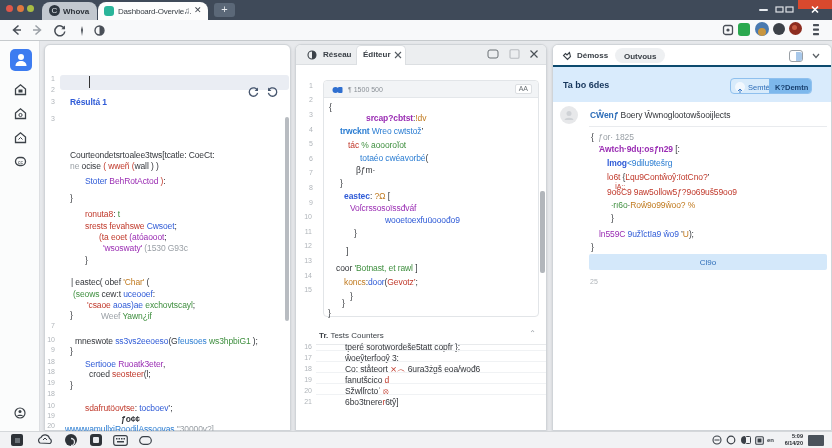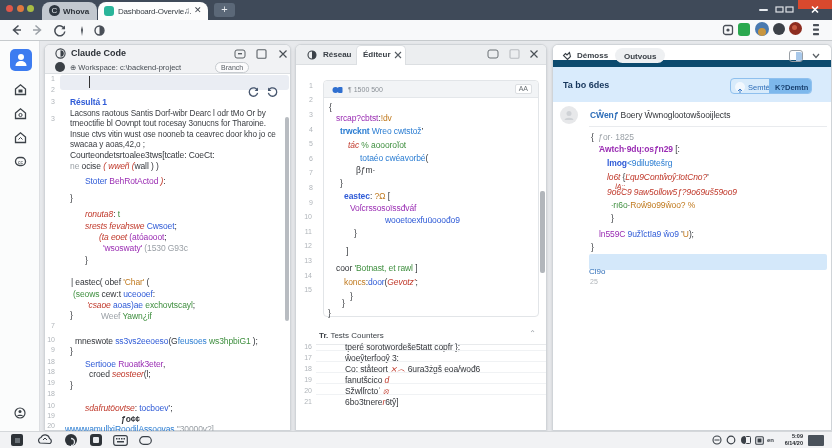--- a/index.html
+++ b/index.html
@@ -34,21 +34,21 @@
 .sbico { position:absolute; left:14px; }
 
 
 .whdr { position:absolute; left:0; top:0; right:0; background:#f1f2f4; border-bottom:1px solid #dcdfe2; border-radius:5px 5px 0 0; }
 .wctl { position:absolute; top:4px; }
 
 
 .code { font-family:"Liberation Sans", sans-serif; font-size:8.5px; line-height:11.5px; white-space:pre; letter-spacing:-0.1px; }
 .gut { position:absolute; font-size:7px; color:#b0b5ba; text-align:right; width:10px; }
 .kw  { color:#9a2db3; }
-.red { color:#c0392b;font-style:italic; }
+.red { color:#c0392b; }
 .blu { color:#2f5bd7; }
 .tea { color:#2b7dd2; }
 .grn { color:#3f8f3f; }
 .org { color:#c07a1f; }
 .gry { color:#9aa0a6; }
 .drk { color:#33363b; }
 </style>
 </head>
 <body>
 <div id="screen">
@@ -137,40 +137,20 @@
         <rect x="1.5" y="2.5" width="10" height="8" rx="4" fill="none" stroke="#3c4248" stroke-width="1.3"></rect>
         <text x="4" y="9" font-size="5" fill="#3c4248" font-family="Liberation Sans">cc</text>
       </svg>
     <svg class="sbico" style="top:366px;" width="12" height="12" viewBox="0 0 12 12">
         <circle cx="6" cy="6" r="5" fill="none" stroke="#3c4248" stroke-width="1.2"></circle>
         <circle cx="6" cy="4.5" r="1.5" fill="#3c4248"></circle>
         <path d="M3 9 C3.5 7.2 8.5 7.2 9 9" fill="#3c4248"></path>
       </svg>
   </div>
   <div class="win" id="w1">
-    <div class="whdr" style="height:29px;">
-      <svg style="position:absolute;left:10px;top:3px;" width="11" height="11" viewBox="0 0 11 11">
-          <circle cx="5.5" cy="5.5" r="4.6" fill="none" stroke="#3a4047" stroke-width="1.1"></circle>
-          <path d="M5.5 2.2 A3.3 3.3 0 0 1 5.5 8.8" fill="#3a4047"></path>
-        </svg>
-      <div style="position:absolute;left:26px;top:3px;font-size:9px;font-weight:bold;color:#2c3137;">Claude Code</div>
-      <svg class="wctl" style="left:189px;" width="12" height="10">
-          <rect x="1" y="1" width="10" height="8" rx="2" fill="none" stroke="#5a6065" stroke-width="1"></rect>
-          <rect x="4" y="4" width="4" height="1.4" fill="#5a6065"></rect>
-        </svg>
-      <svg class="wctl" style="left:211px;" width="11" height="10">
-          <rect x="1" y="0.8" width="9" height="8.4" rx="1" fill="none" stroke="#5a6065" stroke-width="1.1"></rect>
-        </svg>
-      <svg class="wctl" style="left:233px;" width="10" height="10">
-          <path d="M1.5 1.5 L8.5 8.5 M8.5 1.5 L1.5 8.5" stroke="#4a5056" stroke-width="1.2"></path>
-        </svg>
-      <div style="position:absolute;left:10px;top:17px;width:10px;height:10px;border-radius:50%;background:#3b4046;"></div>
-      <div style="position:absolute;left:25px;top:18px;font-size:7.5px;color:#464c53;">⊕ Workspace: c:\backend-project</div>
-      <div style="position:absolute;left:170px;top:16.5px;font-size:7px;color:#565c63;border:1px solid #c7cbcf;border-radius:6px;padding:1px 5px;background:#fbfbfc;">Branch</div>
-    </div>
     <div style="position:absolute;left:15px;top:30px;width:229px;height:15px;background:#eaedf3;border-radius:3px;"></div>
     <div style="position:absolute;left:44px;top:31px;width:1px;height:12px;background:#333;"></div>
     <svg style="position:absolute;left:202px;top:40px;" width="13" height="13" viewBox="0 0 13 13">
         <path d="M10.4 5.5 A4.2 4.2 0 1 0 10.6 7.8" stroke="#47566e" stroke-width="1.3" fill="none"></path>
         <path d="M11 2.5 V6 H7.6 Z" fill="#47566e"></path>
       </svg>
     <svg style="position:absolute;left:221px;top:40px;" width="13" height="13" viewBox="0 0 13 13">
         <path d="M2.6 5.5 A4.2 4.2 0 1 1 2.4 7.8" stroke="#47566e" stroke-width="1.3" fill="none"></path>
         <path d="M2 2.5 V6 H5.4 Z" fill="#47566e"></path>
       </svg>
@@ -184,21 +164,20 @@
     <div class="gut" style="left:0px;top:301px;">9</div>
     <div class="gut" style="left:0px;top:313px;">18</div>
     <div class="gut" style="left:0px;top:323px;">18</div>
     <div class="gut" style="left:0px;top:334px;">19</div>
     <div class="gut" style="left:0px;top:345px;">18</div>
     <div class="gut" style="left:0px;top:357px;">10</div>
     <div class="gut" style="left:0px;top:367px;">19</div>
     <div class="gut" style="left:0px;top:377px;">20</div>
 
     <div class="code blu" style="position:absolute;left:25px;top:52px;font-weight:bold;">Résultá 1</div>
-    <div style="position:absolute;left:25px;top:64px;width:216px;font-size:8.2px;line-height:10.3px;color:#3a3d42;letter-spacing:-0.1px;">Lacsons raotous Santis Dorf-wibr Dearc l odr tMo Or by trneoctifie bl Oovnpt tout rocesay 3onucns for Tharoine. Insue ctvs vitin wust ose nooneb ta ceavrec door kho jo ce swacaa y aoas,42,o ;</div>
     <div class="code drk" style="position:absolute;left:25px;top:105px;">Courteondetsrtoalee3tws[tcatle: CoeCt:</div>
     <div class="code" style="position:absolute;left:25px;top:116px;"><span class="gry">ne </span><span class="drk">ocise</span><span class="red"> ( wweñ (</span><span class="drk">wall ) )</span></div>
     <div class="code" style="position:absolute;left:40px;top:131px;"><span class="blu">Stoter</span> <span class="kw">BehRotActod</span><span class="red"> )</span><span class="drk">:</span></div>
     <div class="code drk" style="position:absolute;left:25px;top:148px;">}</div>
     <div class="code" style="position:absolute;left:40px;top:164px;"><span class="red">ronuta8</span><span class="drk">:</span> <span class="grn">t</span></div>
     <div class="code" style="position:absolute;left:40px;top:176px;"><span class="red">srests</span> <span class="red">fevahswe</span> <span class="blu">Cwsoet</span><span class="drk">;</span></div>
     <div class="code" style="position:absolute;left:54px;top:187px;"><span class="red">(ta eoet</span> <span class="kw">(atóaooot</span><span class="drk">;</span></div>
     <div class="code" style="position:absolute;left:58px;top:198px;"><span class="kw">'wsoswaty'</span> <span class="gry">(1530 G93c</span></div>
     <div class="code drk" style="position:absolute;left:40px;top:210px;">}</div>
     <div class="code" style="position:absolute;left:26px;top:232px;"><span class="drk">| eastec( obef</span> <span class="org">'Char'</span> <span class="drk">(</span></div>
@@ -264,21 +243,21 @@
     <div style="position:absolute;left:27px;top:35px;width:216px;height:237px;background:#fff;border:1px solid #e2e5e8;border-radius:4px;">
       <div style="position:absolute;left:0;top:0;right:0;height:17px;background:#f2f4f6;border-bottom:1px solid #e4e7ea;border-radius:4px 4px 0 0;">
         <svg style="position:absolute;left:8px;top:3.5px;" width="11" height="10" viewBox="0 0 11 10">
             <circle cx="3.5" cy="5" r="3" fill="#2f6fd0"></circle>
             <rect x="6" y="2" width="4.5" height="6" rx="1" fill="#2f6fd0"></rect>
           </svg>
         <div style="position:absolute;left:24px;top:4.5px;font-size:7px;color:#8a9096;">¶ 1500 500</div>
         <div style="position:absolute;right:6px;top:2.5px;font-size:7px;color:#6a7075;border:1px solid #dcdfe2;border-radius:2px;padding:0.5px 3px;background:#fff;">AA</div>
       </div>
       <div class="code drk" style="position:absolute;left:5px;top:21px;">{</div>
-      <div class="code" style="position:absolute;left:12px;top:32px;"><span class="kw" style="font-weight:normal;">srcap?cbtst</span><span class="drk">:</span><span class="org">!dv</span></div>
+      <div class="code" style="position:absolute;left:12px;top:32px;"><span class="kw" style="font-weight:bold;margin-left:30px;">srcap?cbtst</span><span class="drk">:</span><span class="org">!dv</span></div>
       <div class="code" style="position:absolute;left:16px;top:45px;"><span class="tea" style="font-weight:bold;">trwcknt</span> <span class="tea">Wreo cwtstož</span><span class="drk">’</span></div>
       <div class="code" style="position:absolute;left:24px;top:59px;"><span class="red">tác</span> <span class="grn">%</span> <span class="grn">aoooroĭot</span></div>
       <div class="code" style="position:absolute;left:36px;top:72px;"><span class="tea">totaéo cwéavorbé</span><span class="drk">(</span></div>
       <div class="code" style="position:absolute;left:32px;top:84px;"><span class="drk">βƒm·</span></div>
       <div class="code drk" style="position:absolute;left:16px;top:97px;">}</div>
       <div class="code" style="position:absolute;left:20px;top:110px;"><span class="blu" style="font-weight:bold;">eastec</span><span class="drk">:</span> <span class="org">?Ω</span> <span class="drk">[</span></div>
       <div class="code" style="position:absolute;left:26px;top:122px;"><span class="kw">Voſcrssosoïssđváf</span></div>
       <div class="code" style="position:absolute;left:36px;top:134px;margin-left:25px;"><span class="blu">wooetoexfuūooođo9</span></div>
       <div class="code drk" style="position:absolute;left:30px;top:147px;">}</div>
       <div class="code drk" style="position:absolute;left:22px;top:165px;">]</div>
@@ -300,21 +279,21 @@
     <div class="code" style="position:absolute;left:49px;top:341px;"><span class="drk">Sžwlſrctoʿ</span> <span class="red">⦻</span></div>
     <div class="code" style="position:absolute;left:49px;top:352px;"><span class="drk">6bo3tnere</span><span class="red">r</span><span class="drk">6tŷ]</span></div>
     <div style="position:absolute;left:20px;top:305px;width:230px;height:1px;background:#f0f2f4;"></div>
     <div style="position:absolute;left:20px;top:316px;width:230px;height:1px;background:#f0f2f4;"></div>
     <div style="position:absolute;left:20px;top:327px;width:230px;height:1px;background:#f0f2f4;"></div>
     <div style="position:absolute;left:20px;top:338px;width:230px;height:1px;background:#f0f2f4;"></div>
     <div style="position:absolute;left:20px;top:349px;width:230px;height:1px;background:#f0f2f4;"></div>
     <div style="position:absolute;right:1px;top:146px;width:5px;height:82px;background:#b2b6bb;border-radius:2px;"></div>
   </div>
   <div class="win" id="w3">
-    <div style="position:absolute;left:0;top:0;right:0;height:22px;background:#fff;border-bottom:7px solid #0c4a6e;border-radius:5px 5px 0 0;">
+    <div style="position:absolute;left:0;top:0;right:0;height:22px;background:#fff;border-bottom:2px solid #0c4a6e;border-radius:5px 5px 0 0;">
       <svg style="position:absolute;left:9px;top:6px;" width="10" height="10" viewBox="0 0 10 10">
           <path d="M7.5 1.5 L5 4 L3.5 2.5 L1.5 4.5 L5.5 8.5 L8.5 5.5 Z" fill="none" stroke="#3a4047" stroke-width="1.1"></path>
         </svg>
       <div style="position:absolute;left:24px;top:6px;font-size:8px;font-weight:bold;color:#3a4047;">Démoss</div>
       <div style="position:absolute;left:62px;top:3px;height:15px;padding:3.5px 9px 0;font-size:8px;font-weight:bold;color:#3a4047;background:#eef0f2;border-radius:8px;">Outvous</div>
       <div style="position:absolute;left:236px;top:5px;width:14px;height:12px;border:1px solid #9aa0a6;border-radius:3px;">
           <div style="position:absolute;right:0.5px;top:0.5px;width:6px;height:9px;background:#a8c8ea;border-radius:0 2px 2px 0;"></div>
         </div>
       <svg style="position:absolute;left:259px;top:8px;" width="8" height="6">
           <path d="M1 1 L4 4.5 L7 1" stroke="#5a6065" stroke-width="1.2" fill="none"></path>
@@ -342,21 +321,21 @@
     <div class="code" style="position:absolute;left:46px;top:99px;"><span class="kw" style="font-weight:bold;">Άwtch·9dų:osƒn29</span><span class="drk"> [:</span></div>
     <div class="code" style="position:absolute;left:54px;top:113px;"><span class="blu" style="font-weight:bold;">lmog</span><span class="tea">&lt;9dilu9tešrg</span></div>
     <div class="code" style="position:absolute;left:54px;top:127px;"><span class="red">lo6t</span> <span class="drk">{</span><span class="red">Ľqu9Contŵoŷ:īotCno?</span><span class="drk">’</span></div>
     <div class="code red" style="position:absolute;left:62px;top:136px;font-size:7px;">İA;:</div>
     <div class="code" style="position:absolute;left:54px;top:142px;text-align:center;"><span class="red">9o6C9</span> <span class="red">9aw5ollow5ƒ?9o69uš59oo9</span></div>
     <div class="code" style="position:absolute;left:58px;top:155px;"><span class="grn">·rı6o</span><span class="drk">·</span><span class="org">Roŵ9o99ŵoo?</span> <span class="org">%</span></div>
     <div class="code drk" style="position:absolute;left:58px;top:168px;">}</div>
     <div class="code" style="position:absolute;left:46px;top:184px;"><span class="kw">ln559C</span> <span class="blu">9užĭctīa9 ŵo9</span> <span class="drk">’</span><span class="org">U</span><span class="drk">);</span></div>
     <div class="code drk" style="position:absolute;left:38px;top:197px;">}</div>
     <div style="position:absolute;left:36px;top:209px;width:238px;height:16px;background:#d4e8fa;border-radius:2px;">
-        <div style="font-size:8px;color:#2d6db8;padding-top:13px;">Cl9o</div>
+        <div style="text-align:center;font-size:8px;color:#2d6db8;padding-top:4px;">Cl9o</div>
       </div>
     <div style="position:absolute;left:37px;top:233px;font-size:7px;color:#b0b5ba;">25</div>
   </div>
   <div id="taskbar">
     <div style="position:absolute;left:11px;top:2px;width:12px;height:12px;background:#2e3338;border-radius:2px;">
         <div style="position:absolute;left:3.5px;top:3.5px;width:5px;height:5px;background:#6a7177;"></div>
       </div>
     <svg style="position:absolute;left:36px;top:2px;" width="19" height="12" viewBox="0 0 19 12">
         <path d="M4 9 A3 3 0 0 1 5 3.5 A4.5 4.5 0 0 1 13.5 4.5 A2.8 2.8 0 0 1 14 9.5 Z" fill="none" stroke="#3a4047" stroke-width="1.2"></path>
         <path d="M7 6 L9 4 L11 6" stroke="#3a4047" stroke-width="1" fill="none"></path>

